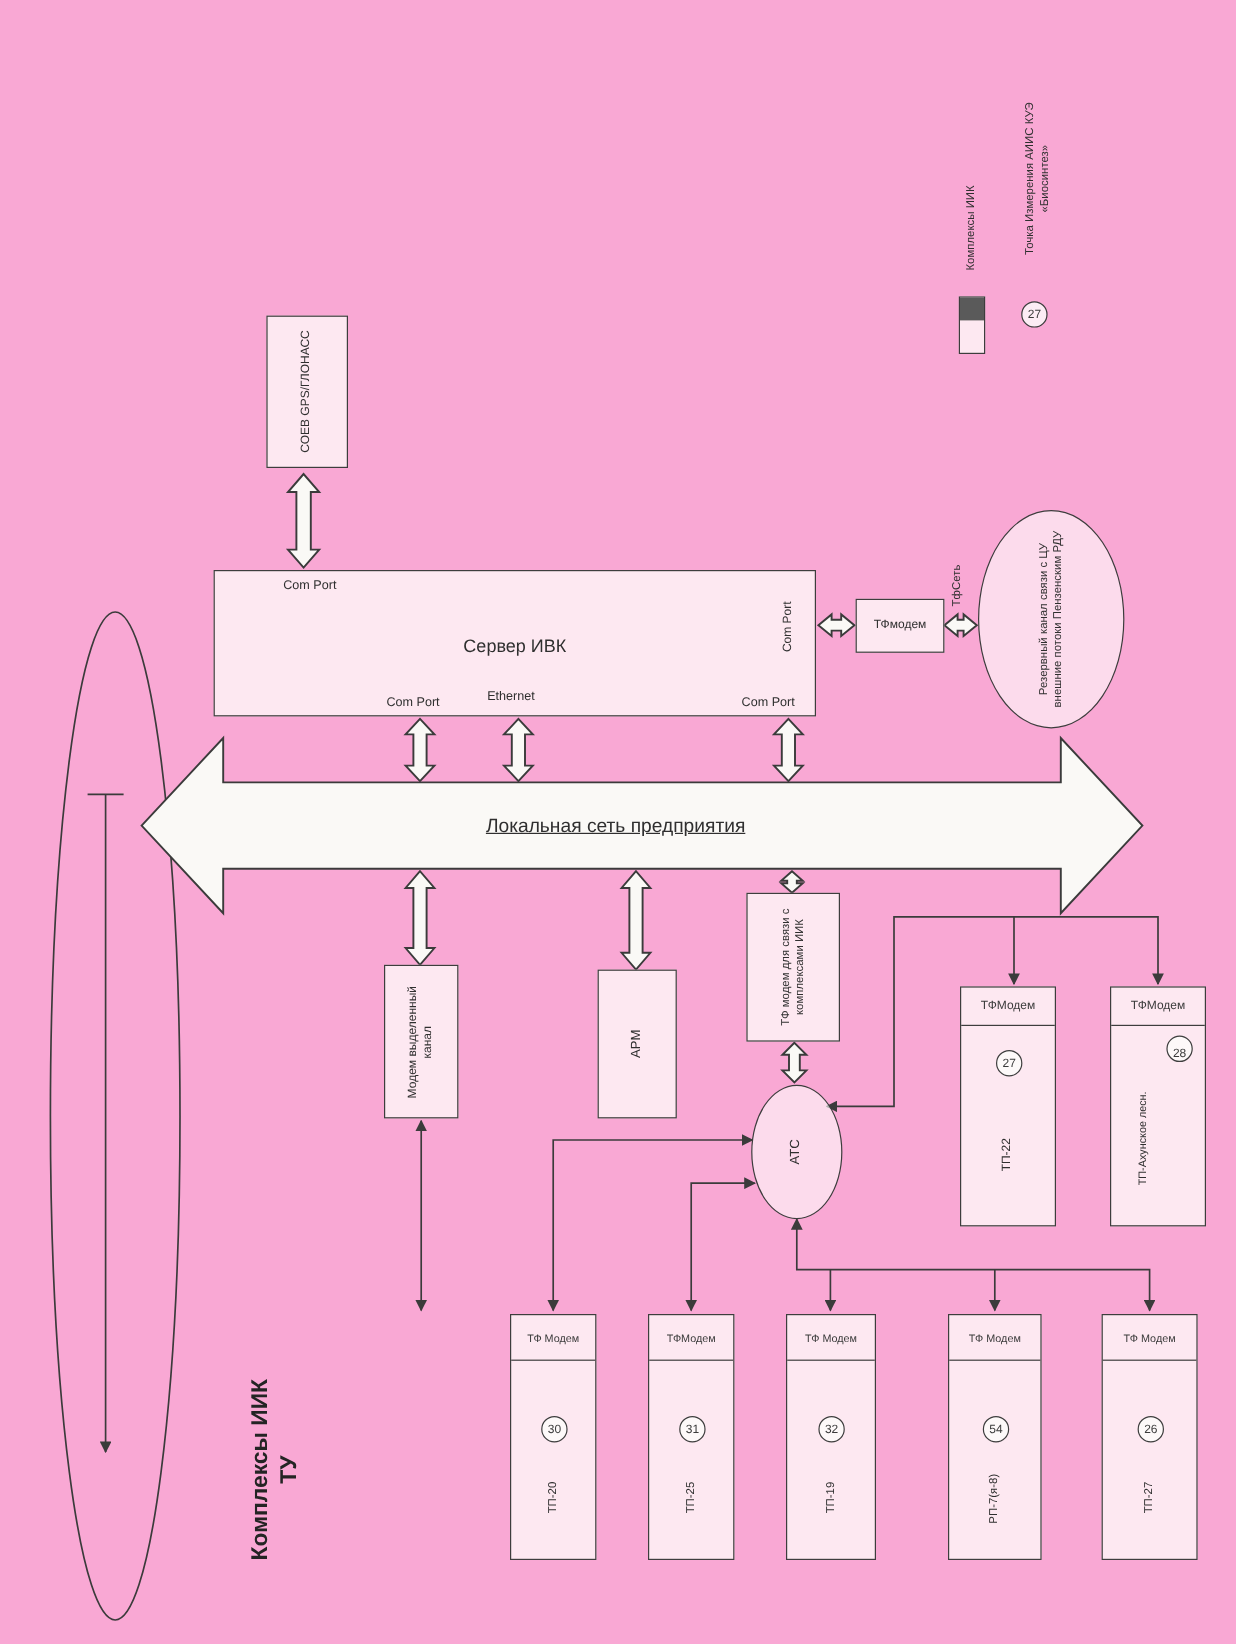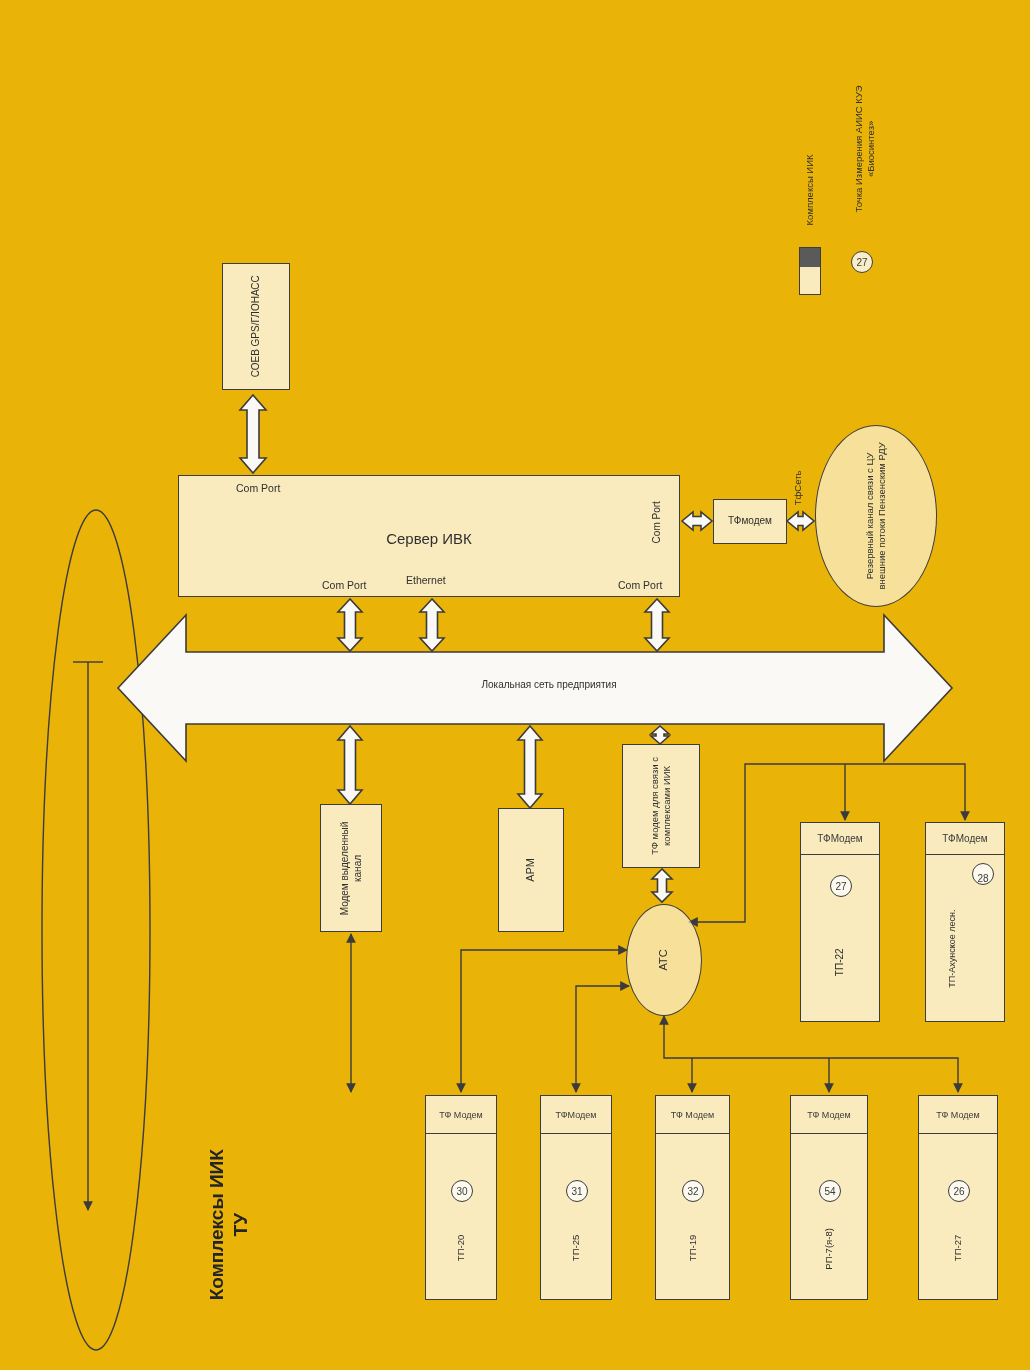--- a/index.html
+++ b/index.html
@@ -1,17 +1,17 @@
 <!DOCTYPE html>
 <html><head>
 <meta charset="utf-8">
 <style>
   html,body{margin:0;padding:0;}
   body{background:#e9e9e7;font-family:"Liberation Sans",sans-serif;}
-  #stage{position:relative;width:1030px;height:1370px;background:#eab308;overflow:hidden;
+  #stage{position:relative;width:1030px;height:1370px;background:#f9a8d4;overflow:hidden;
          color:#3b3b3b;}
   .bx{position:absolute;box-sizing:border-box;border:1.6px solid #3d3d3d;background:rgba(253,253,251,.75);}
   .lbl{position:absolute;color:#2f2f2f;line-height:1.25;}
   .hc{text-align:center;}
   .v{position:absolute;display:flex;align-items:center;justify-content:center;}
   .v>span{transform:rotate(-90deg);flex:none;display:block;text-align:center;line-height:1.25;color:#2f2f2f;}
   .ell{position:absolute;box-sizing:border-box;border:1.6px solid #3d3d3d;border-radius:50%;background:rgba(253,253,251,.6);}
   .num{position:absolute;box-sizing:border-box;width:22px;height:22px;border:1.4px solid #3d3d3d;border-radius:50%;
        display:flex;align-items:center;justify-content:center;font-size:10px;background:rgba(253,253,251,.8);}
   .uhdr{position:absolute;left:0;top:0;width:100%;box-sizing:border-box;border-bottom:1.5px solid #3d3d3d;
@@ -91,21 +91,21 @@
   <div class="lbl hc" style="left:713px;top:515px;width:74px;font-size:10px;">ТФмодем</div>
   <div class="v" style="left:790px;top:462px;width:16px;height:52px;">
     <span style="width:50px;font-size:9.5px;">ТфСеть</span>
   </div>
 
   <div class="ell" style="left:815px;top:425px;width:122px;height:182px;"></div>
   <div class="v" style="left:820px;top:430px;width:112px;height:172px;">
     <span style="width:160px;font-size:9.5px;">Резервный канал связи с ЦУ внешние потоки Пензенским РДУ</span>
   </div>
 
-  <div class="lbl hc" style="left:414px;top:679px;width:270px;font-size:10px;">Локальная сеть предприятия</div>
+  <div class="lbl hc" style="left:378px;top:679px;width:270px;font-size:16px;text-decoration:underline;">Локальная сеть предприятия</div>
 
   <div class="bx" style="left:320px;top:804px;width:62px;height:128px;"></div>
   <div class="v" style="left:320px;top:804px;width:62px;height:128px;">
     <span style="width:116px;font-size:10px;">Модем выделенный канал</span>
   </div>
 
   <div class="bx" style="left:498px;top:808px;width:66px;height:124px;"></div>
   <div class="v" style="left:498px;top:808px;width:66px;height:124px;">
     <span style="width:110px;font-size:11px;">АРМ</span>
   </div>

